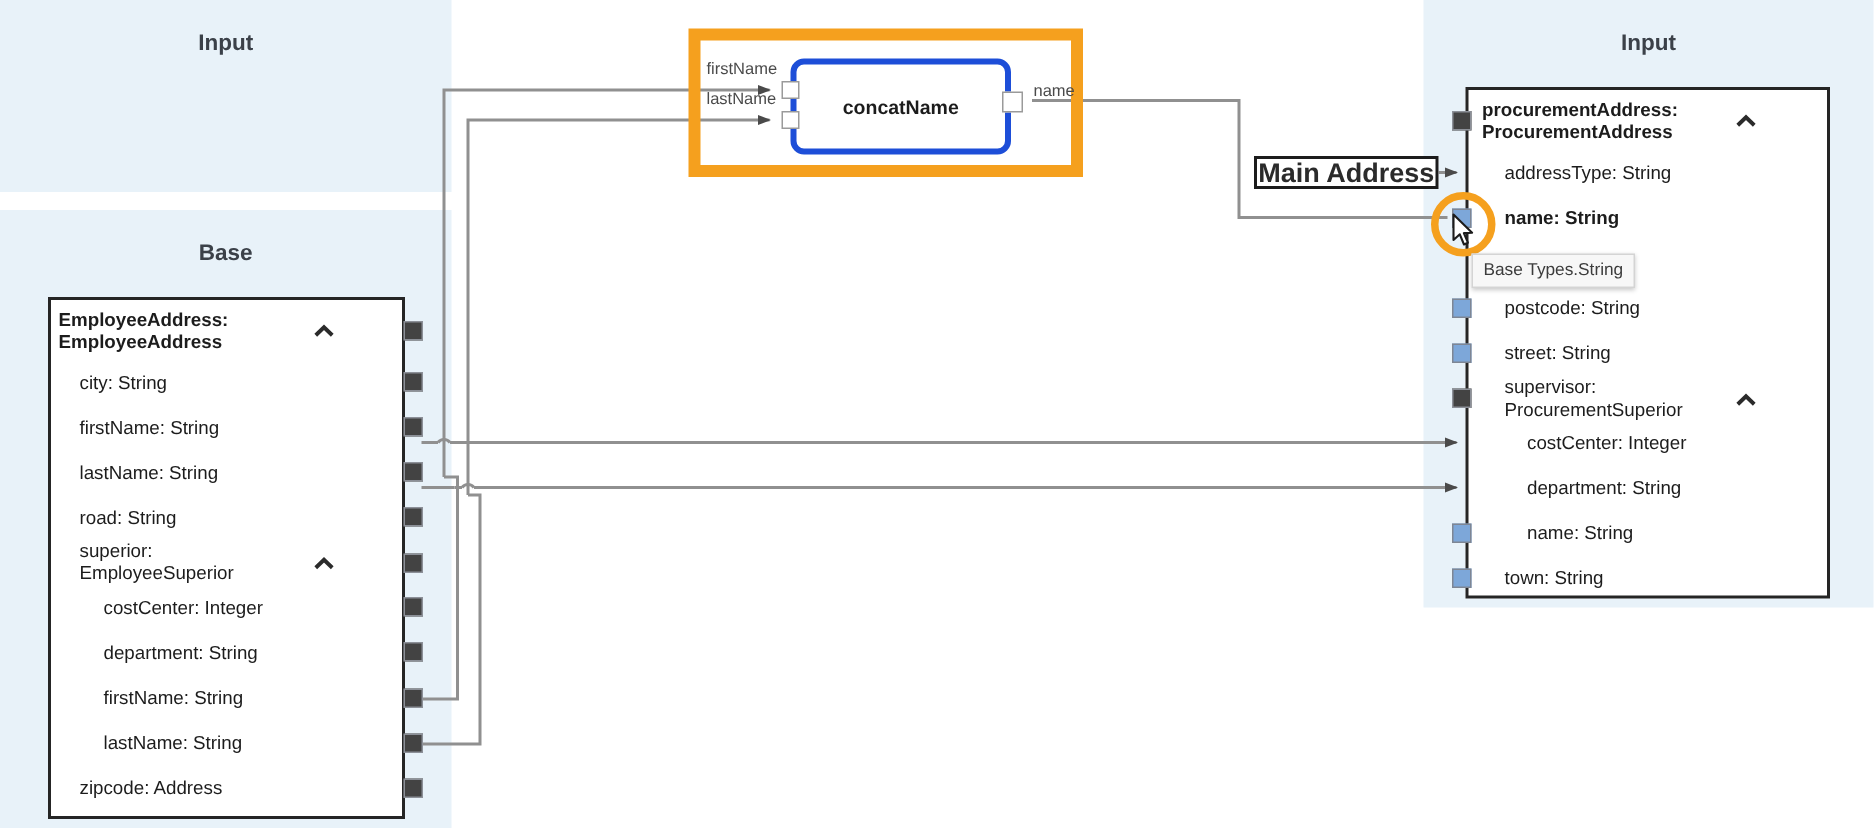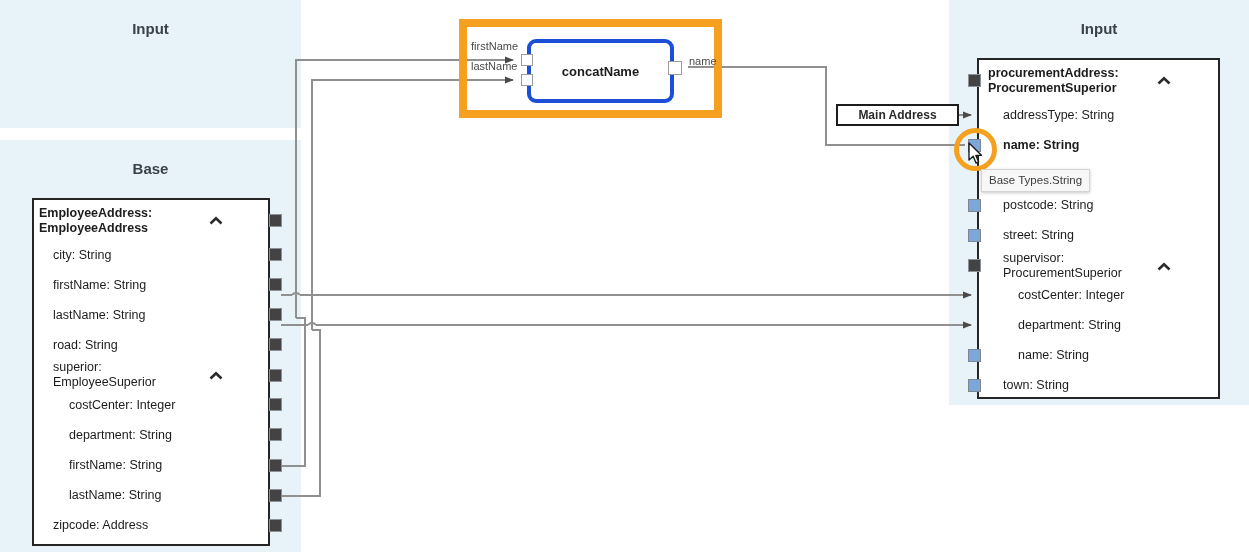--- a/index.html
+++ b/index.html
@@ -52,21 +52,21 @@
   .port-label{
     position:absolute;font-size:11px;color:#4a4a4a;
     white-space:nowrap;
   }
 
   
   .const-box{
     position:absolute;background:#ffffff;
     border:2.5px solid #1c1c1c;box-sizing:border-box;
     display:flex;align-items:center;justify-content:center;
-    font-size:12px;font-weight:bold;color:#2b2b2b;text-align:center;
+    font-size:18px;font-weight:bold;color:#2b2b2b;text-align:center;
   }
 
   
   .tooltip{
     position:absolute;background:#f7f7f7;
     border:1px solid #d4d4d4;
     font-size:11.5px;color:#3c3c3c;
     padding:4px 7px 5px 7px;white-space:nowrap;
     box-shadow:0 1px 3px rgba(0,0,0,.22);
   }
@@ -180,21 +180,21 @@
 
   <div class="port-label" style="left:689px;top:55px;">name</div>
   <div class="port grey" style="left:668px;top:61px;width:14px;height:14px;"></div>
 
   <div class="const-box" style="left:836px;top:104px;width:123px;height:22px;">Main Address</div>
 
   <div class="struct" style="left:977px;top:58px;width:243px;height:341px;">
   </div>
 
   <div class="row-label bold" style="left:988px;top:66px;">procurementAddress:
-ProcurementSuperior</div>
+ProcurementAddress</div>
   <svg class="chev" style="left:1157px;top:76px;" viewBox="0 0 14 10">
     <path d="M1.5,7.5 L7,2.2 L12.5,7.5" stroke="#2b2b2b" stroke-width="2.6" fill="none"></path>
   </svg>
   <div class="port dark" style="left:968px;top:74px;"></div>
 
   <div class="row-label" style="left:1003px;top:108px;">addressType: String</div>
 
   <div class="row-label bold" style="left:1003px;top:138px;">name: String</div>
   <div class="port blue" style="left:968px;top:139px;"></div>
 

